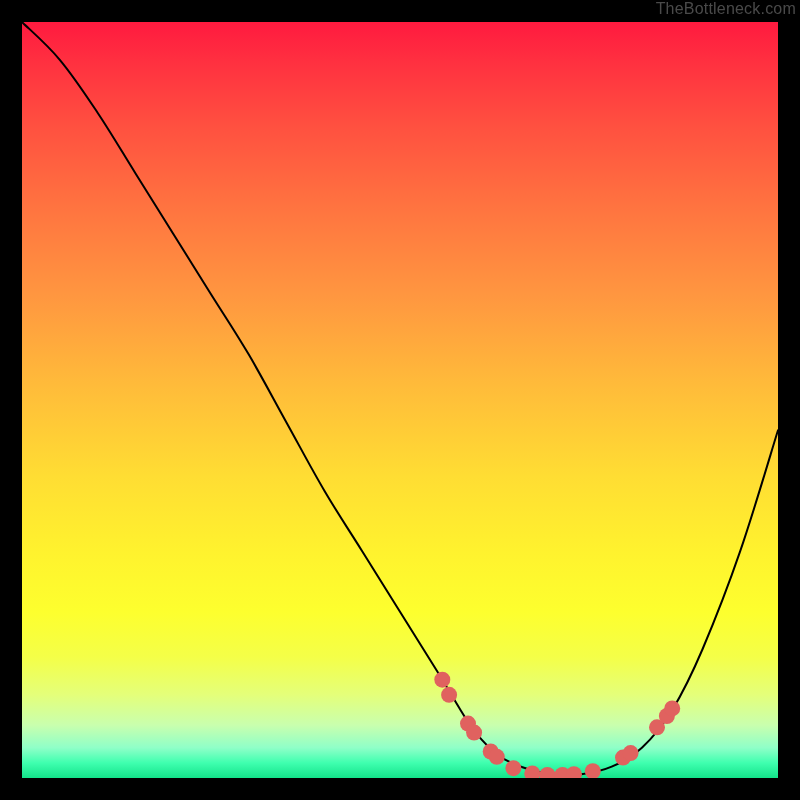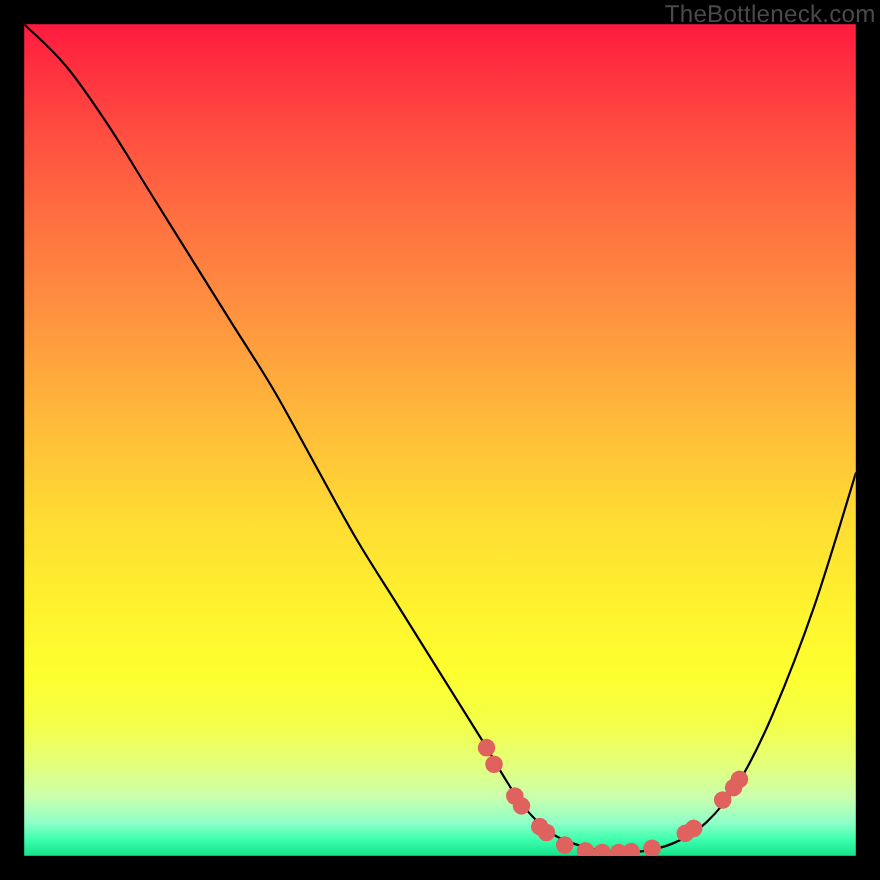--- a/index.html
+++ b/index.html
@@ -41,21 +41,21 @@
       #8fffc8 96%,
       #3fffaf 98%,
       #13e38a 100%
     );
   }
   .watermark {
     position: absolute;
     right: 4px;
     top: 0px;
     color: #4a4a4a;
-    font-size: 22px;
+    font-size: 16px;
     font-weight: 500;
     letter-spacing: 0.2px;
     z-index: 20;
     user-select: none;
   }
   svg.curve {
     position: absolute;
     left: 0;
     top: 0;
     z-index: 10;

